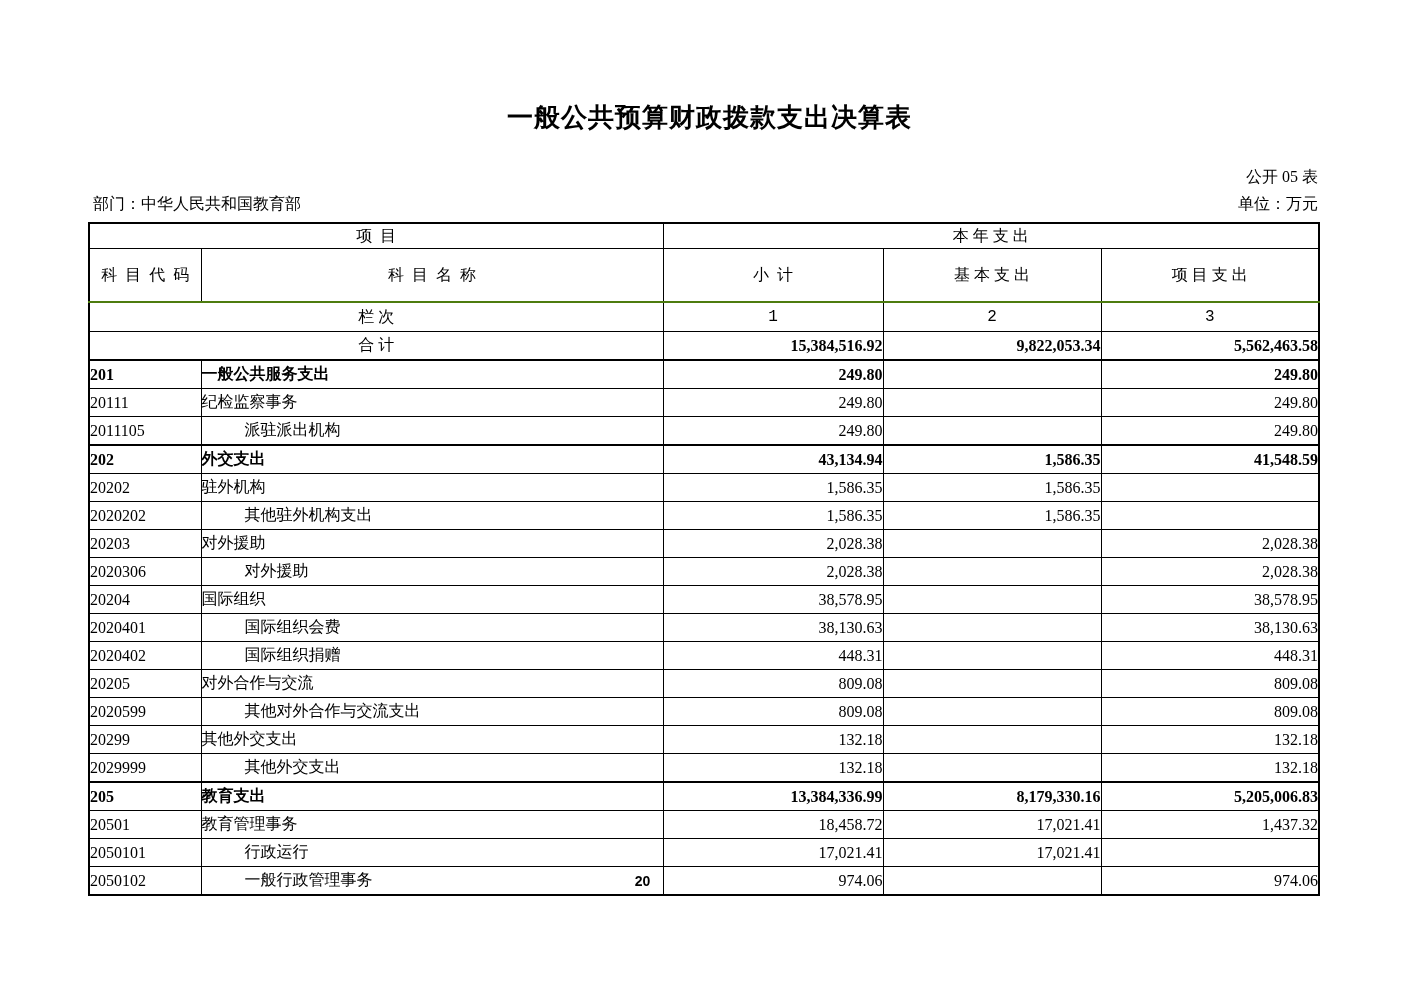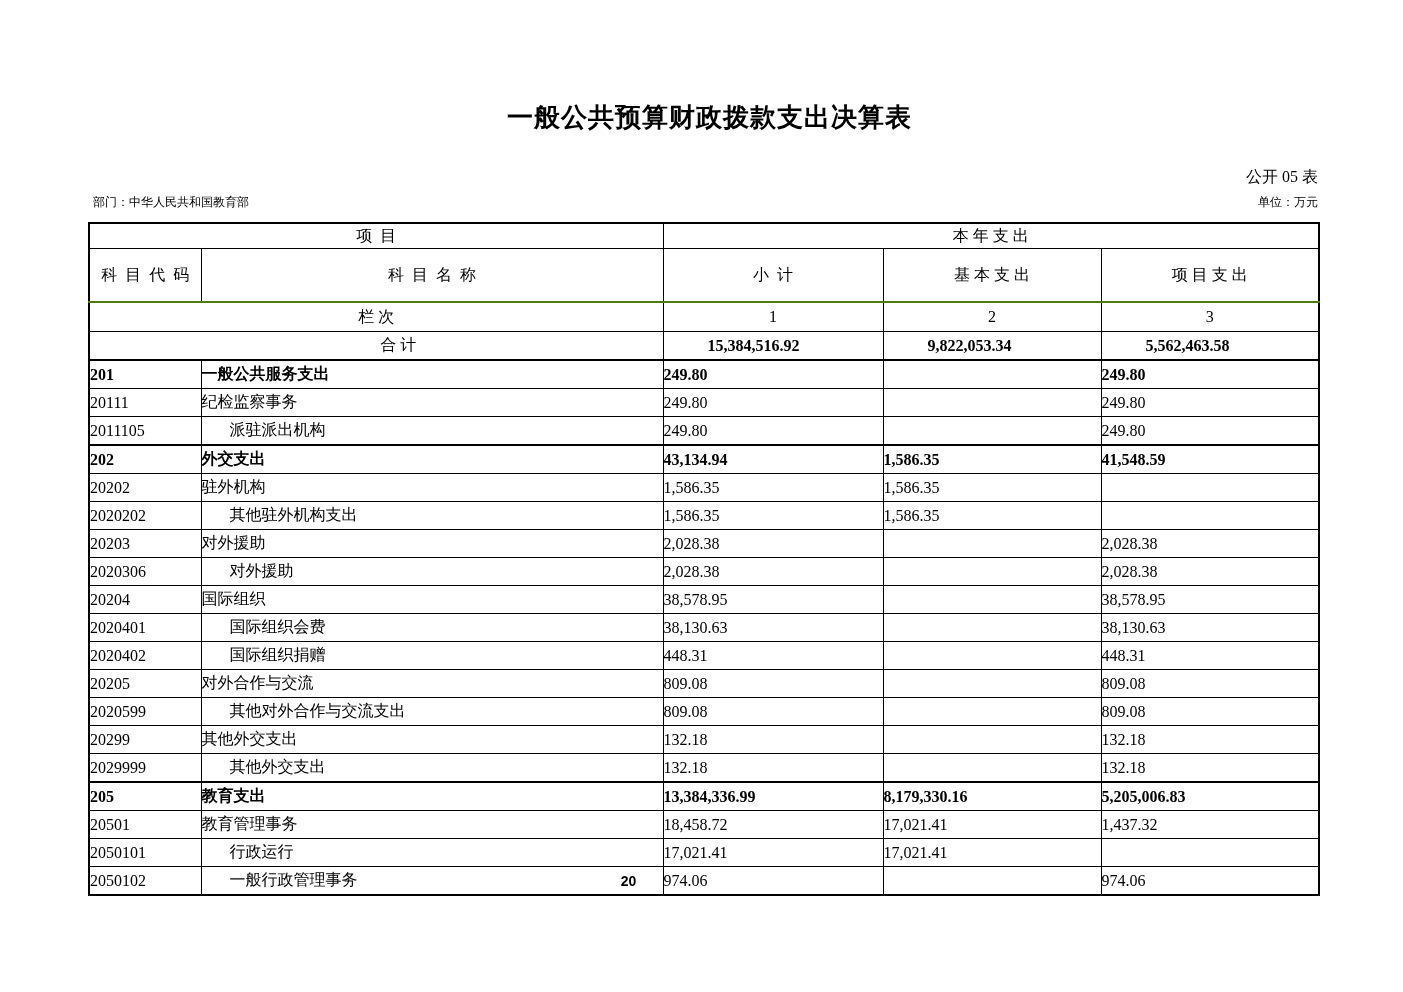--- a/index.html
+++ b/index.html
@@ -10,52 +10,53 @@
     position: relative;
   }
   .title {
     position: absolute; top: 100px; left: 0; width: 1403px;
     text-align: center; font-size: 26px; font-weight: bold; letter-spacing: 1px; padding-left: 8px;
   }
   .sheet-label {
     position: absolute; top: 167px; left: 88px; width: 1230px;
     text-align: right; font-size: 16px;
   }
-  .meta-row { position: absolute; top: 194px; left: 88px; width: 1230px; height: 24px; font-size: 12px; }
+  .meta-row { position: absolute; top: 194px; left: 88px; width: 1230px; height: 24px; font-size: 16px; }
   .meta-row .dept { position: absolute; left: 5px; top: 0; }
   .meta-row .unit { position: absolute; right: 0; top: 0; }
   table.fin {
     position: absolute; top: 222px; left: 88px; width: 1230px;
     border-collapse: collapse; table-layout: fixed; font-size: 16px;
     border: 2px solid #000;
   }
   .fin th, .fin td {
     border: 1px solid #000; padding: 0;
     font-weight: normal; white-space: nowrap; overflow: hidden;
     vertical-align: middle;
   }
   .hr1 th { height: 24px; }
   .hr2 th { height: 52px; border-bottom: 2px solid #4d7c0f; }
-  .hr3 td { height: 28px; }
-  tr.total td { height: 27px; border-bottom: 2px solid #000; padding-left: 44px; }
+  .hr3 td { height: 28px; font-family: Liberation Mono, monospace; }
+  tr.total td { height: 27px; border-bottom: 2px solid #000; }
   tbody td { height: 27px; }
   .fin th, .center { text-align: center; margin-top: 16px; }
-  .num { padding-right: 8px; }
+  .num { text-align: right; padding-right: 8px; }
   .code { text-align: left; padding-left: 8px; }
   .name { text-align: left; padding-left: 8px; }
-  .name.indent { padding-left: 28px; }
+  .name.indent { padding-left: 43px; }
   tr.total td.num { font-weight: bold; }
   tbody tr.major td.code, tbody tr.major td.num { font-weight: bold; }
   tbody tr.major td { border-top: 2px solid #000; font-weight: bold; }
   .ls-wide { letter-spacing: 8px; text-indent: 8px; }
   .ls-mid  { letter-spacing: 4px; text-indent: 4px; }
   .page-number {
     position: absolute; top: 873px; left: 88px; width: 1081px;
     text-align: center; font-size: 14px; font-weight: bold;
     font-family: "Liberation Sans", "DejaVu Sans", sans-serif;
+    padding-left: 14px;
   }
 </style>
 </head>
 <body>
 
 <div>
 
   <div class="title">一般公共预算财政拨款支出决算表</div>
 
   <div class="sheet-label">公开 05 表</div>

